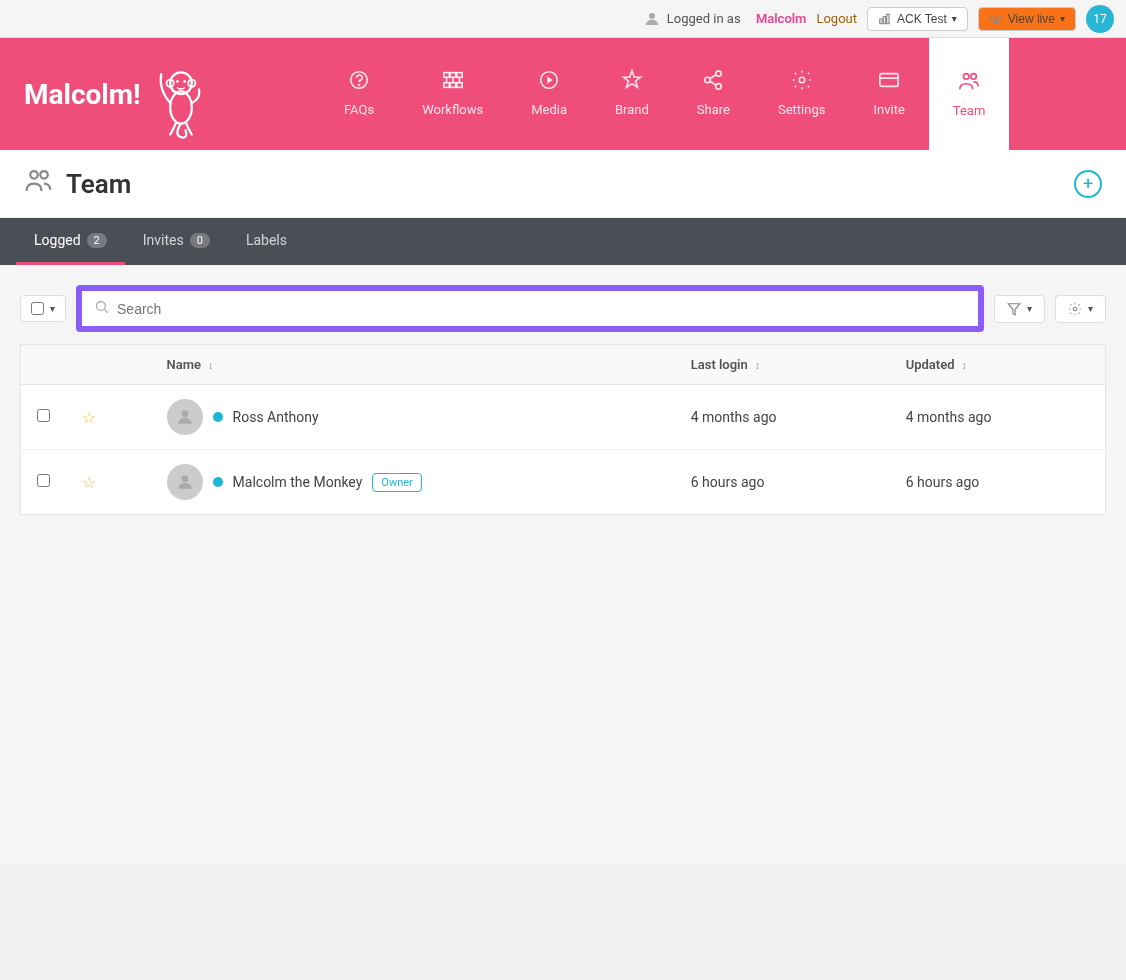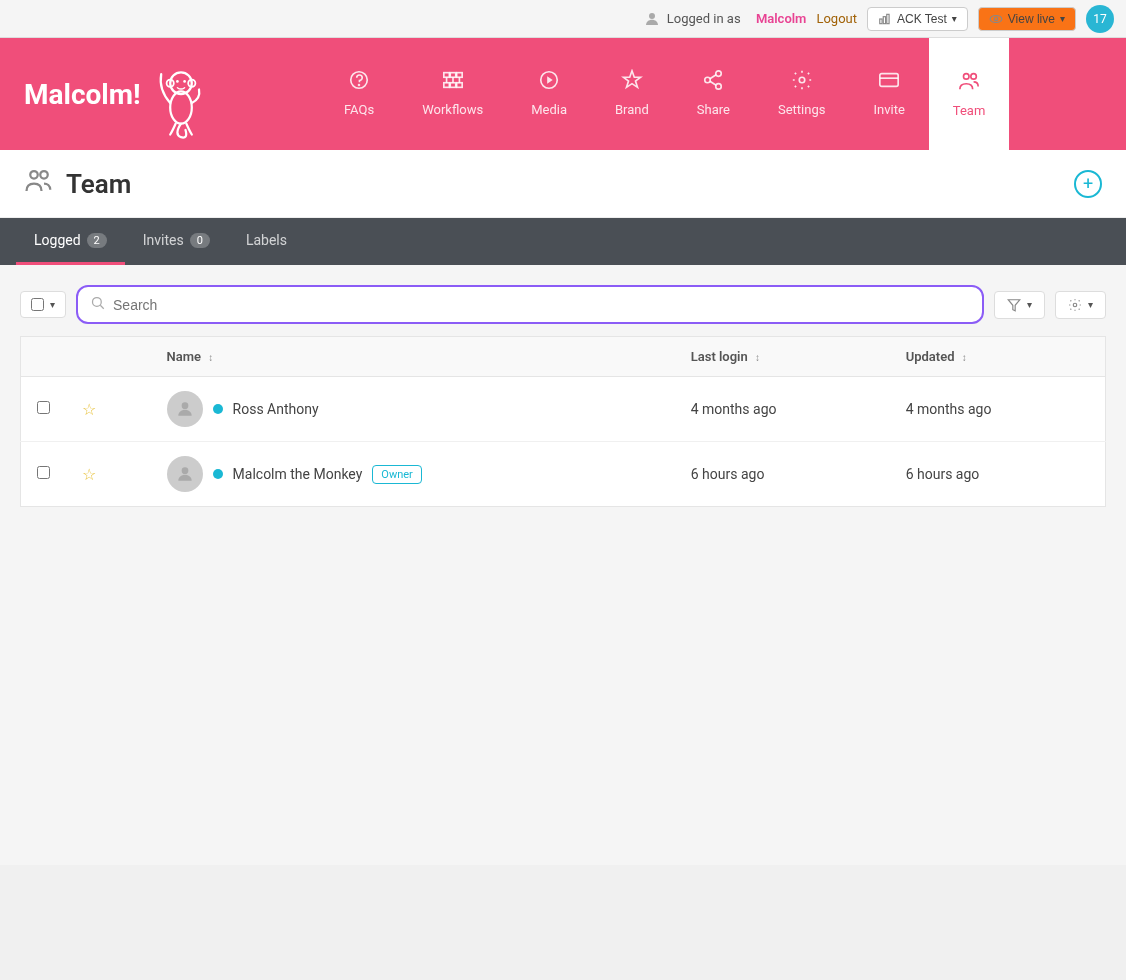--- a/index.html
+++ b/index.html
@@ -236,22 +236,22 @@
       display: flex;
       align-items: center;
       gap: 6px;
       cursor: pointer;
       color: #555;
       font-size: 13px;
     }
     .search-box {
       flex: 1;
       background: white;
-      border: 2px solid #8b5cf6;
-      border-radius: 12px;
+      border: 6px solid #8b5cf6;
+      border-radius: 4px;
       padding: 8px 12px;
       display: flex;
       align-items: center;
       gap: 8px;
     }
     .search-box input {
       border: none;
       outline: none;
       font-size: 14px;
       color: #aaa;

